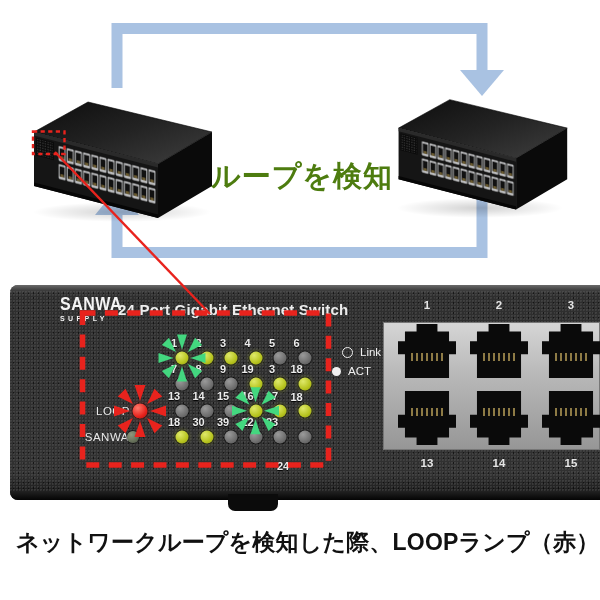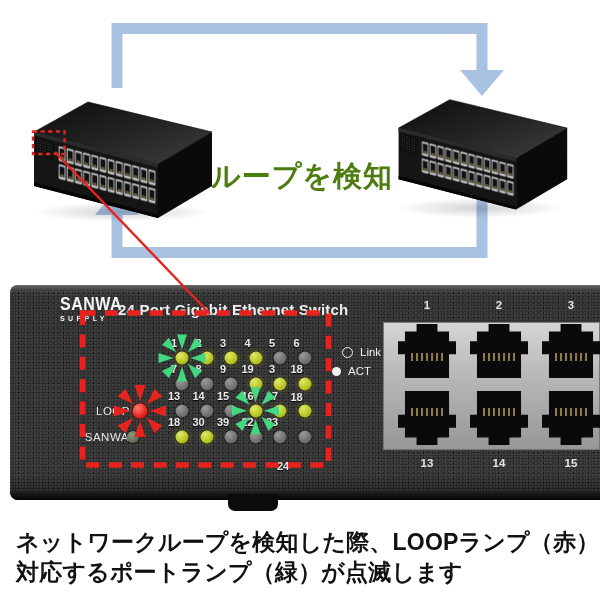--- a/index.html
+++ b/index.html
@@ -265,14 +265,13 @@
         <polygon points="150,411 166,416.5 166,405.5" fill="#e8231d"></polygon>
         <polygon points="147.07106781186548,418.0710678118655 154.49568901432423,433.2738636073762 162.27386360737626,425.4956890143242" fill="#e8231d"></polygon>
         <polygon points="140,421 134.5,437 145.5,437" fill="#e8231d"></polygon>
         <polygon points="132.92893218813452,418.0710678118655 117.72613639262374,425.4956890143242 125.50431098567577,433.2738636073762" fill="#e8231d"></polygon>
         <polygon points="130,411 114,405.5 114,416.5" fill="#e8231d"></polygon>
         <polygon points="132.92893218813452,403.9289321881345 125.50431098567577,388.7261363926238 117.72613639262374,396.5043109856758" fill="#e8231d"></polygon>
       </g>
   </svg>
 
   <div class="cap abs" style="top:527px">ネットワークループを検知した際、LOOPランプ（赤）と</div>
-  <div class="cap abs" style="top:557px">対応するポートランプ（緑）が点滅します</div>
 </div>
 
 </body></html>

